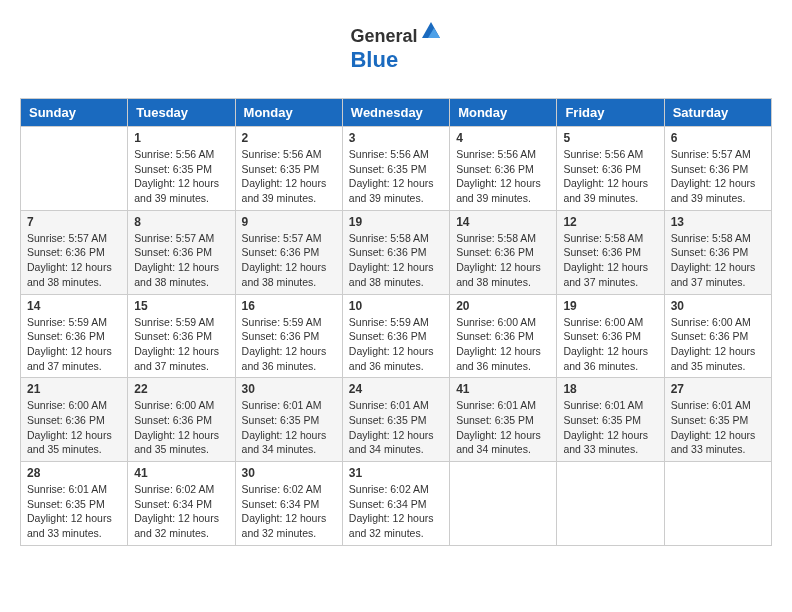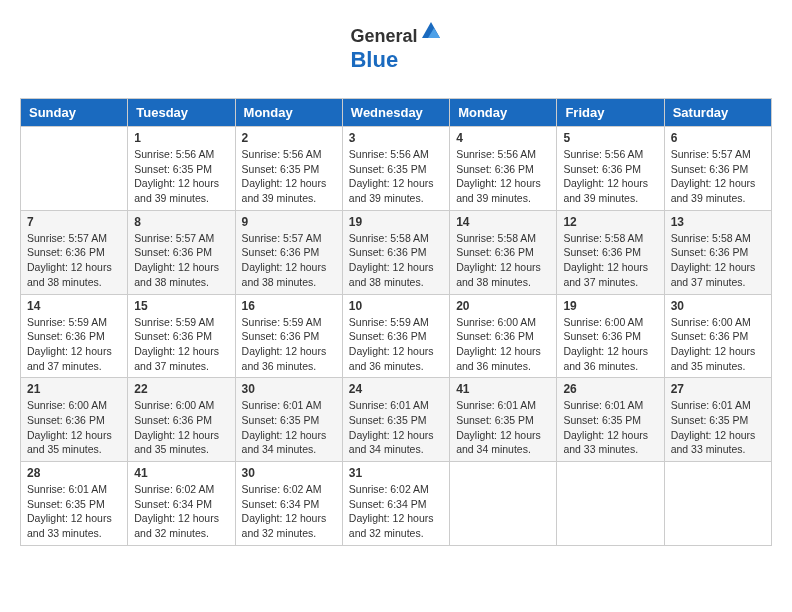--- a/index.html
+++ b/index.html
@@ -223,21 +223,21 @@
         </td>
         <td>
           <span class="day-number">24</span>
           <div class="day-info">Sunrise: 6:01 AM<br>Sunset: 6:35 PM<br>Daylight: 12 hours<br>and 34 minutes.</div>
         </td>
         <td>
           <span class="day-number">41</span>
           <div class="day-info">Sunrise: 6:01 AM<br>Sunset: 6:35 PM<br>Daylight: 12 hours<br>and 34 minutes.</div>
         </td>
         <td>
-          <span class="day-number">26</span>
+          <span class="day-number">18</span>
           <div class="day-info">Sunrise: 6:01 AM<br>Sunset: 6:35 PM<br>Daylight: 12 hours<br>and 33 minutes.</div>
         </td>
         <td>
           <span class="day-number">27</span>
           <div class="day-info">Sunrise: 6:01 AM<br>Sunset: 6:35 PM<br>Daylight: 12 hours<br>and 33 minutes.</div>
         </td>
       </tr>
       <tr>
         <td>
           <span class="day-number">28</span>

